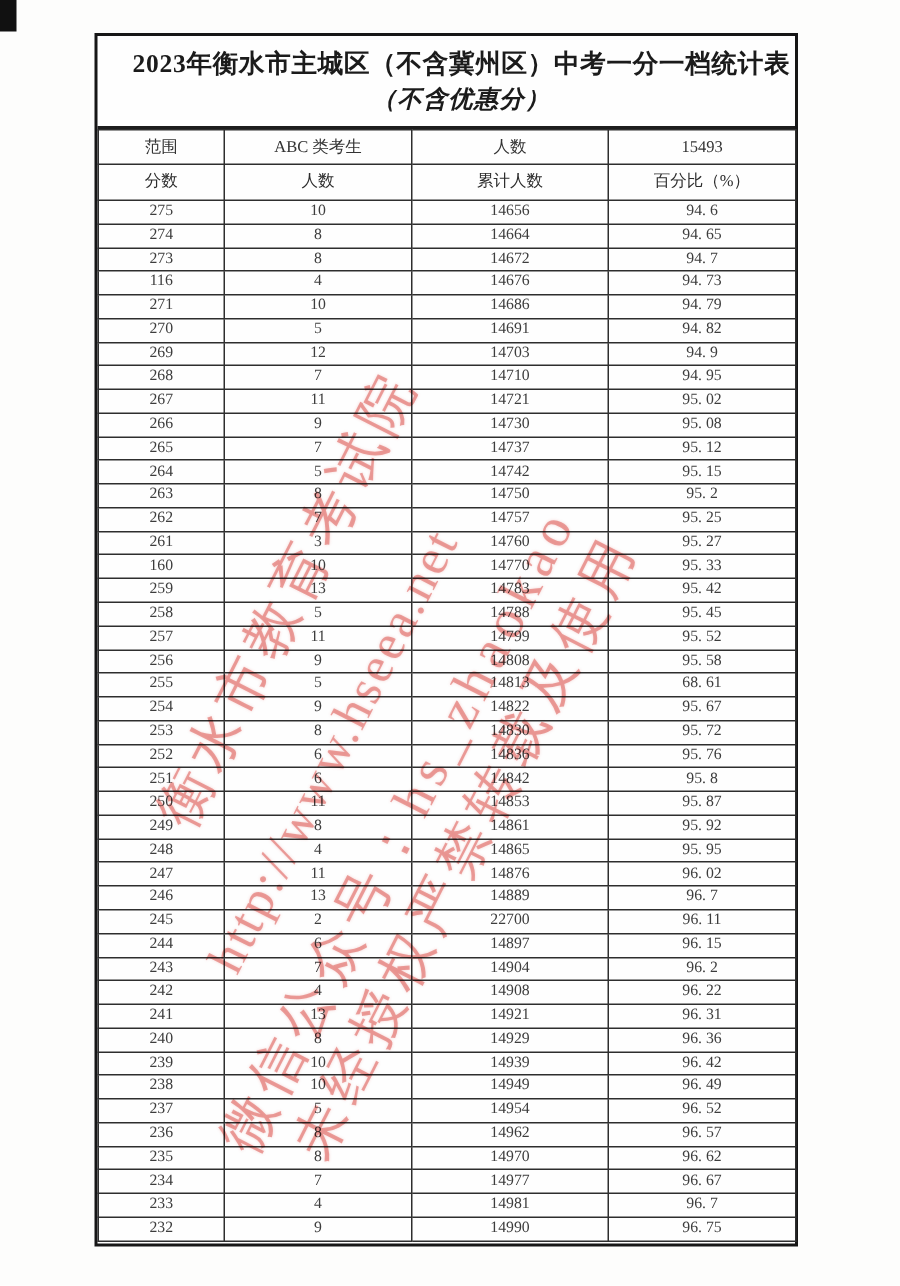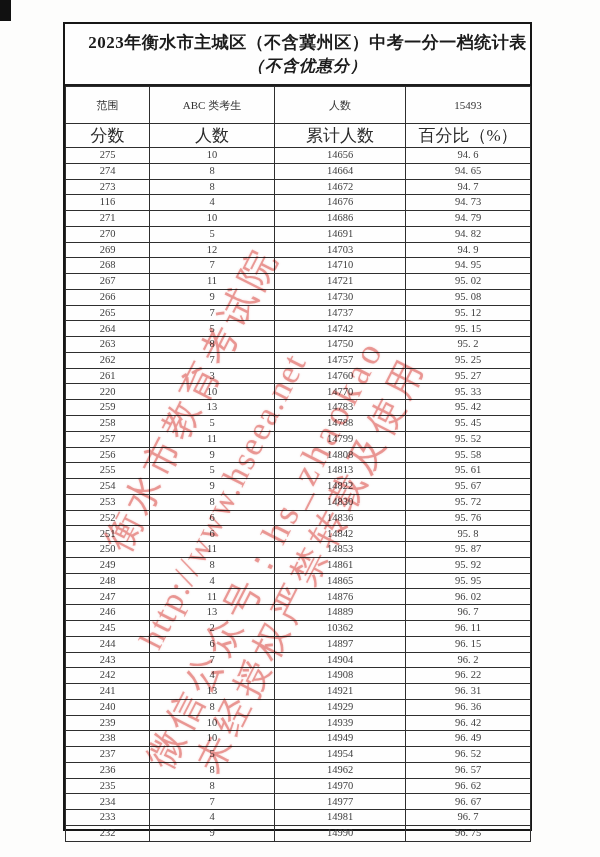--- a/index.html
+++ b/index.html
@@ -48,22 +48,22 @@
   table.stat td {
     border: 1px solid #2e2e2e;
     text-align: center;
     vertical-align: middle;
     font-size: 10.5px;
     color: #3d3d3d;
     line-height: 1;
     overflow: hidden;
     white-space: nowrap;
   }
-  tr.info-row td { height: 37px; font-size: 11px; color: #333; margin-top: 10px; }
-  tr.head-row td { height: 24px; font-size: 17px; color: #2c2c2c; }
+  tr.info-row td { height: 23px; font-size: 11px; color: #333; margin-top: 10px; }
+  tr.head-row td { height: 24px; font-size: 11px; color: #2c2c2c; }
   tr.data-row td { height: 15.77px; }
   col.c1 { width: 84px; }
   col.c2 { width: 125px; }
   col.c3 { width: 131px; }
   col.c4 { width: 125px; }
 
   .watermark {
     position: absolute; left: 0; top: 0;
     width: 600px; height: 857px;
     pointer-events: none;
@@ -200,21 +200,21 @@
           <td>14757</td>
           <td>95. 25</td>
         </tr>
         <tr class="data-row">
           <td>261</td>
           <td>3</td>
           <td>14760</td>
           <td>95. 27</td>
         </tr>
         <tr class="data-row">
-          <td>220</td>
+          <td>160</td>
           <td>10</td>
           <td>14770</td>
           <td>95. 33</td>
         </tr>
         <tr class="data-row">
           <td>259</td>
           <td>13</td>
           <td>14783</td>
           <td>95. 42</td>
         </tr>
@@ -233,21 +233,21 @@
         <tr class="data-row">
           <td>256</td>
           <td>9</td>
           <td>14808</td>
           <td>95. 58</td>
         </tr>
         <tr class="data-row">
           <td>255</td>
           <td>5</td>
           <td>14813</td>
-          <td>95. 61</td>
+          <td>68. 61</td>
         </tr>
         <tr class="data-row">
           <td>254</td>
           <td>9</td>
           <td>14822</td>
           <td>95. 67</td>
         </tr>
         <tr class="data-row">
           <td>253</td>
           <td>8</td>
@@ -292,21 +292,21 @@
         </tr>
         <tr class="data-row">
           <td>246</td>
           <td>13</td>
           <td>14889</td>
           <td>96. 7</td>
         </tr>
         <tr class="data-row">
           <td>245</td>
           <td>2</td>
-          <td>10362</td>
+          <td>22700</td>
           <td>96. 11</td>
         </tr>
         <tr class="data-row">
           <td>244</td>
           <td>6</td>
           <td>14897</td>
           <td>96. 15</td>
         </tr>
         <tr class="data-row">
           <td>243</td>

